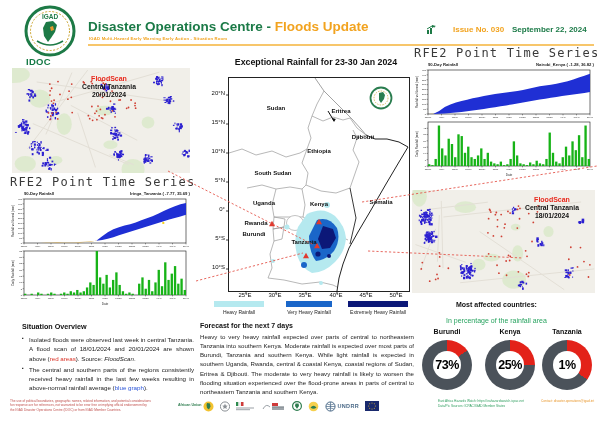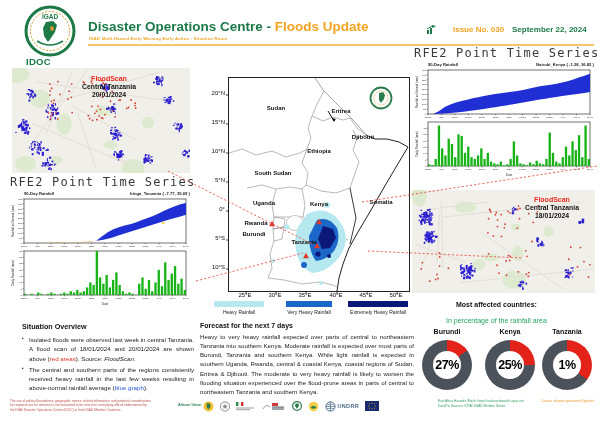--- a/index.html
+++ b/index.html
@@ -678,20 +678,21 @@
   </div>
 
   <div class="abs sit">
     <h3>Situation Overview</h3>
     <ul>
       <li><span>Isolated floods were observed last week in central Tanzania. A flood scan of 18/01/2024 and 20/01/2024 are shown above (</span><span style="color: rgb(217, 48, 37);">red areas</span><span>). Source: </span><span style="font-style: italic;">FloodScan</span><span>.</span></li>
       <li><span>The central and southern parts of the regions consistently received heavy rainfall in the last few weeks resulting in above-normal rainfall average (</span><span style="color: rgb(42, 84, 216);">blue graph</span><span>).</span></li>
     </ul>
   </div>
 
+  <div class="abs cmap-title">Exceptional Rainfall for 23-30 Jan 2024</div>
   <div class="abs bigmap">
     <svg id="eamap" width="180" height="213" viewBox="0 0 180 213" style="overflow:visible">
         <path d="M86,0 L95,13 L103,21 L113,31 L123,41 L132,51 L137,57" stroke="#8a8a8a" stroke-width="0.8" fill="none"></path>
         <path d="M137,57 L146,61 L158,61 L170,64 L179,69" stroke="#222" stroke-width="1" fill="none"></path>
         <path d="M179,69 L170,84 L157,106 L142,132 L129,154 L120,170 L114,186 L110,200 L108,213" stroke="#222" stroke-width="1" fill="none"></path>
         <path d="M95,13 L88,26 L83,38 L79,50 L82,60 L78,71" stroke="#999" stroke-width="0.7" fill="none"></path>
         <path d="M83,38 L94,43 L104,39 L114,42 L121,40" stroke="#999" stroke-width="0.7" fill="none"></path>
         <path d="M121,40 L128,50 L137,57 L128,60 L124,52" stroke="#999" stroke-width="0.7" fill="none"></path>
         <path d="M128,60 L124,72 L130,84 L121,110" stroke="#999" stroke-width="0.7" fill="none"></path>
         <path d="M0,75 L13,71 L27,77 L43,73 L57,79 L71,75 L78,71" stroke="#999" stroke-width="0.7" fill="none"></path>
@@ -1263,21 +1264,21 @@
       <div class="l2">Central Tanzania</div>
       <div class="l3">18/01/2024</div>
     </div>
   </div>
 
   <div class="abs aff-title">Most affected countries:</div>
   <div class="abs aff-sub">In percentage of the rainfall area</div>
   <div id="donuts">
       <div class="abs dlab" style="left: 417px;">Burundi</div>
       <div class="donut" style="left: 422px; background: conic-gradient(rgb(227, 34, 25) 0deg, rgb(227, 34, 25) 15%, rgb(75, 82, 90) 15%, rgb(75, 82, 90) 100%);">
-        <div class="hole">27%</div>
+        <div class="hole">73%</div>
       </div>
       <div class="abs dlab" style="left: 480px;">Kenya</div>
       <div class="donut" style="left: 485px; background: conic-gradient(rgb(227, 34, 25) 0deg, rgb(227, 34, 25) 25%, rgb(75, 82, 90) 25%, rgb(75, 82, 90) 100%);">
         <div class="hole">25%</div>
       </div>
       <div class="abs dlab" style="left: 537px;">Tanzania</div>
       <div class="donut" style="left: 542px; background: conic-gradient(rgb(227, 34, 25) 0deg, rgb(227, 34, 25) 35%, rgb(75, 82, 90) 35%, rgb(75, 82, 90) 100%);">
         <div class="hole">1%</div>
       </div>
     </div>

